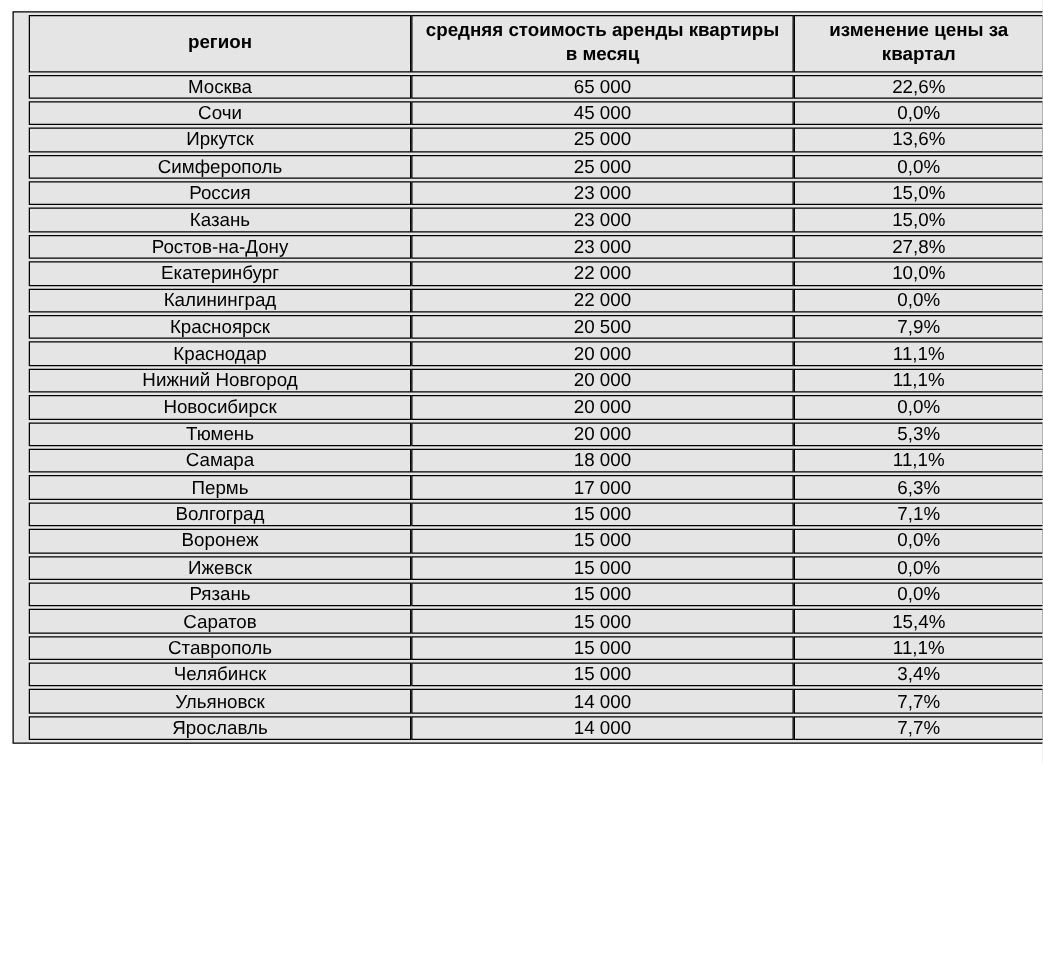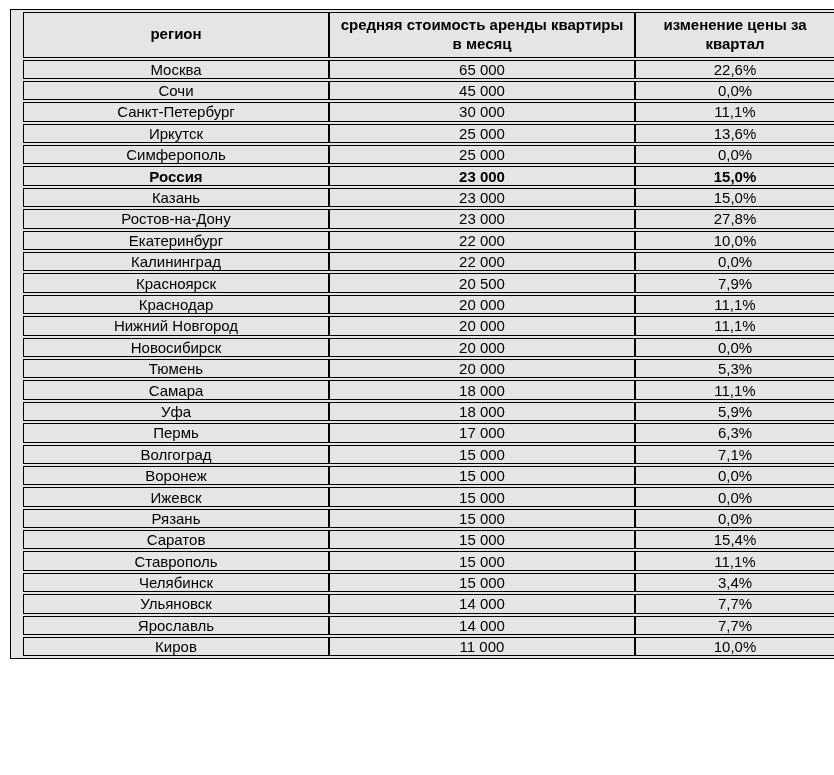--- a/index.html
+++ b/index.html
@@ -34,21 +34,21 @@
     border: 1px solid #000;
     font-size: 15px;
     line-height: 17px;
     height: 17.4px;
     padding: 0 6px;
     text-align: center;
     vertical-align: middle;
     white-space: nowrap;
     overflow: hidden;
   }
-  tr.bold td { font-weight: bold; }
+  tr.bold td { font-weight: normal; }
 </style>
 </head>
 <body>
 
 <div class="sheet">
   <table class="rent-table">
     <colgroup>
       <col style="width:306px">
       <col style="width:306px">
       <col style="width:200px">
@@ -63,25 +63,20 @@
     <tbody>
         <tr>
           <td>Москва</td>
           <td>65 000</td>
           <td>22,6%</td>
         </tr>
         <tr>
           <td>Сочи</td>
           <td>45 000</td>
           <td>0,0%</td>
-        </tr>
-        <tr>
-          <td>Санкт-Петербург</td>
-          <td>30 000</td>
-          <td>11,1%</td>
         </tr>
         <tr>
           <td>Иркутск</td>
           <td>25 000</td>
           <td>13,6%</td>
         </tr>
         <tr>
           <td>Симферополь</td>
           <td>25 000</td>
           <td>0,0%</td>
@@ -135,25 +130,20 @@
           <td>Тюмень</td>
           <td>20 000</td>
           <td>5,3%</td>
         </tr>
         <tr>
           <td>Самара</td>
           <td>18 000</td>
           <td>11,1%</td>
         </tr>
         <tr>
-          <td>Уфа</td>
-          <td>18 000</td>
-          <td>5,9%</td>
-        </tr>
-        <tr>
           <td>Пермь</td>
           <td>17 000</td>
           <td>6,3%</td>
         </tr>
         <tr>
           <td>Волгоград</td>
           <td>15 000</td>
           <td>7,1%</td>
         </tr>
         <tr>
@@ -189,20 +179,15 @@
         <tr>
           <td>Ульяновск</td>
           <td>14 000</td>
           <td>7,7%</td>
         </tr>
         <tr>
           <td>Ярославль</td>
           <td>14 000</td>
           <td>7,7%</td>
         </tr>
-        <tr>
-          <td>Киров</td>
-          <td>11 000</td>
-          <td>10,0%</td>
-        </tr>
       </tbody>
   </table>
 </div>
 
 </body></html>

